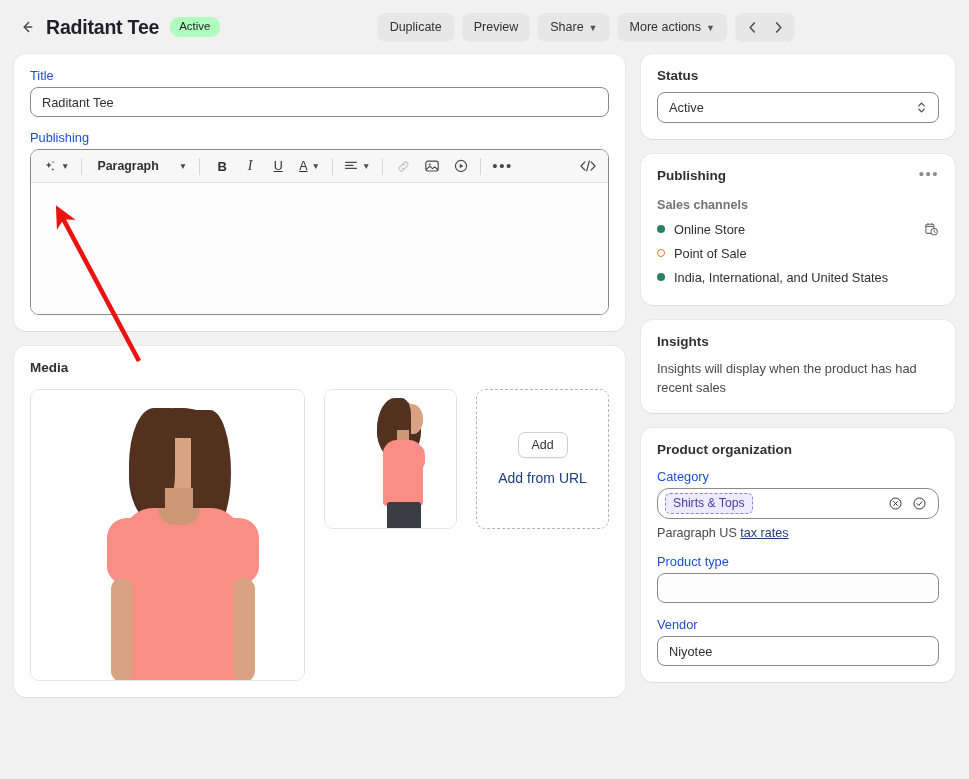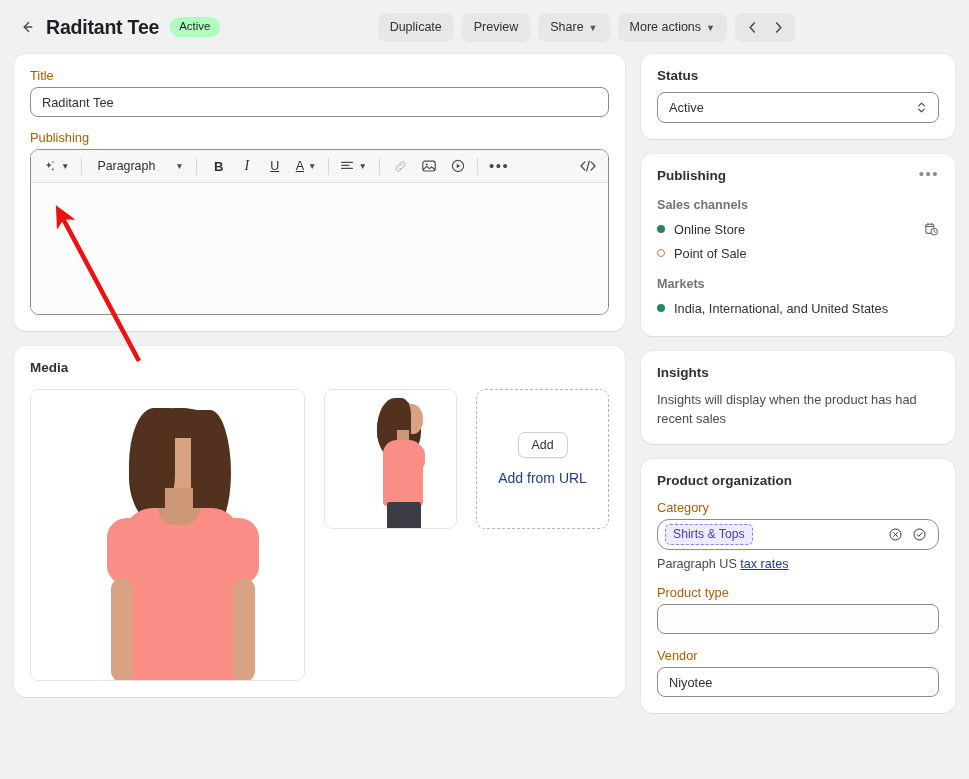--- a/index.html
+++ b/index.html
@@ -61,21 +61,21 @@
     margin-bottom: 15px;
   }
   .card-head { display: flex; align-items: flex-start; }
   .card-title { font-size: 13.5px; font-weight: bold; color: #303030; }
   .ellipsis-btn {
     margin-left: auto; color: #8a8a8a; font-size: 15px; letter-spacing: 1.5px;
     line-height: 12px; height: 18px;
   }
 
   
-  .field-label { font-size: 12.8px; color: #a16207; margin-bottom: 4px; }
+  .field-label { font-size: 12.8px; color: #1d4ed8; margin-bottom: 4px; }
   .input {
     height: 30px; border: 1px solid #8a8a8a; border-radius: 8px; background: #fff;
     display: flex; align-items: center; padding: 0 11px;
     font-size: 12.8px; color: #303030;
   }
   .input.empty { background: #fdfdfd; }
 
   
   .select {
     height: 31px; border: 1px solid #8a8a8a; border-radius: 8px; background: #fff;
@@ -95,21 +95,21 @@
     height: 33px; display: flex; align-items: center; background: #f7f7f7;
     border-bottom: 1px solid #e3e3e3; padding: 0 7px; gap: 0px;
   }
   .tool {
     height: 25px; min-width: 22px; display: flex; align-items: center; justify-content: center;
     color: #4a4a4a; border-radius: 5px; padding: 0 4px; font-size: 13px;
   }
   .tool.with-chev { gap: 4px; padding-right: 5px; }
   .tool .chev { font-size: 8.5px; color: #4a4a4a; }
   .tool-sep { width: 1px; height: 17px; background: #d6d6d6; margin: 0 7px; }
-  .tool-para { font-size: 12.4px; color: #303030; padding: 0 6px 0 8px; }
+  .tool-para { font-size: 12.4px; color: #303030; padding: 0 6px 0 8px; font-weight: bold; }
   .tool.disabled { color: #c2c2c2; }
   .editor-body { height: 131px; background: #fcfcfc; }
   .spacer-right { margin-left: auto; }
 
   
   .media-row { display: flex; gap: 19px; margin-top: 14px; }
   .media-main {
     width: 290px; height: 292px; border-radius: 9px; border: 1px solid #e3e3e3;
     background: #fff; overflow: hidden; position: relative;
   }
@@ -396,21 +396,20 @@
               <path d="M12.6 10.2V12l1.3.8" stroke="#6a6a6a" stroke-width="1.1" stroke-linecap="round"></path>
             </svg>
           </span>
         </div>
 
         <div class="chan-row">
           <span class="dot hollow-orange"></span>
           <span>Point of Sale</span>
         </div>
 
-        <div class="sub-label">Markets</div>
 
         <div class="chan-row">
           <span class="dot green"></span>
           <span>India, International, and United States</span>
         </div>
       </div>
 
       <div class="card">
         <div class="card-title">Insights</div>
         <div class="insight-text">Insights will display when the product has had recent sales</div>

